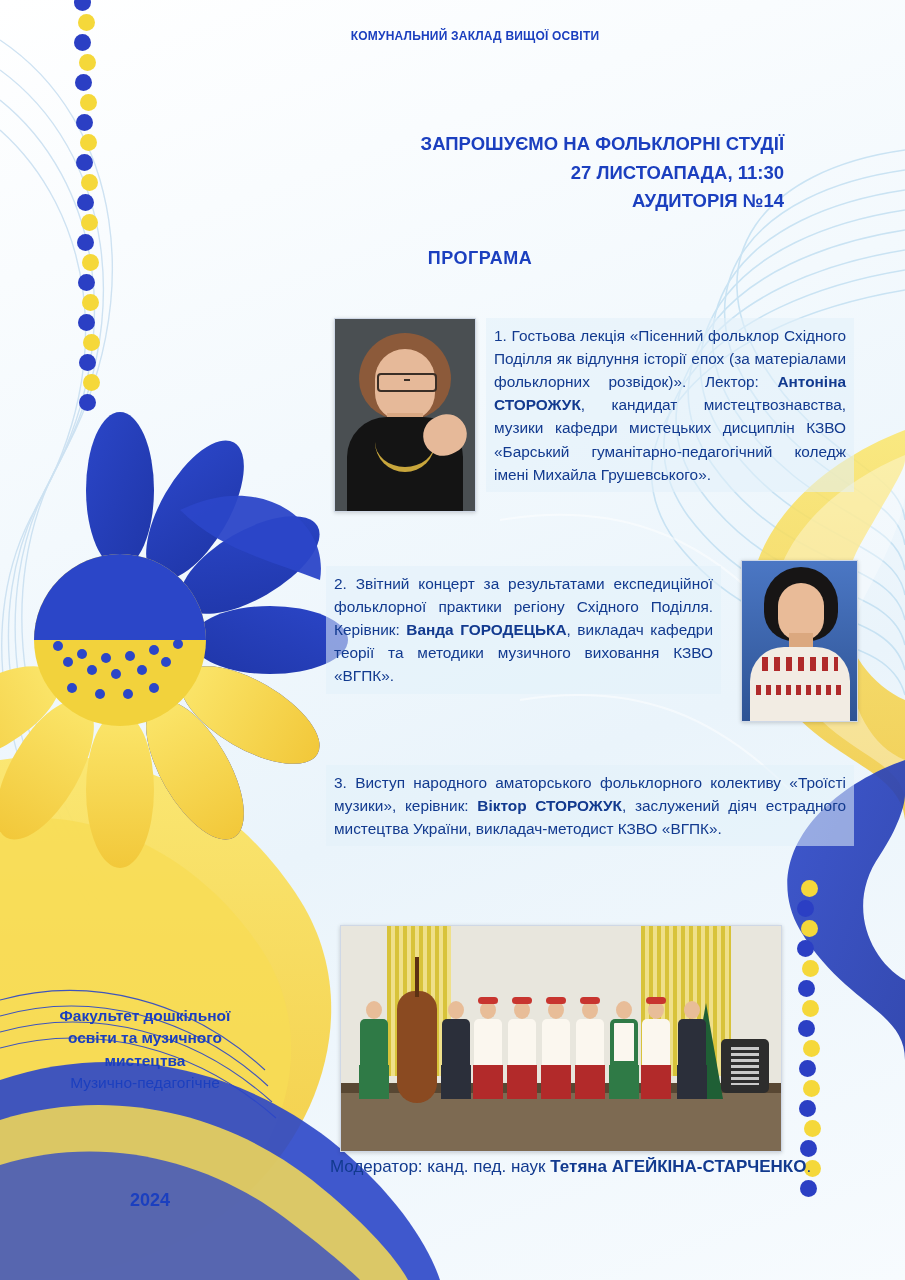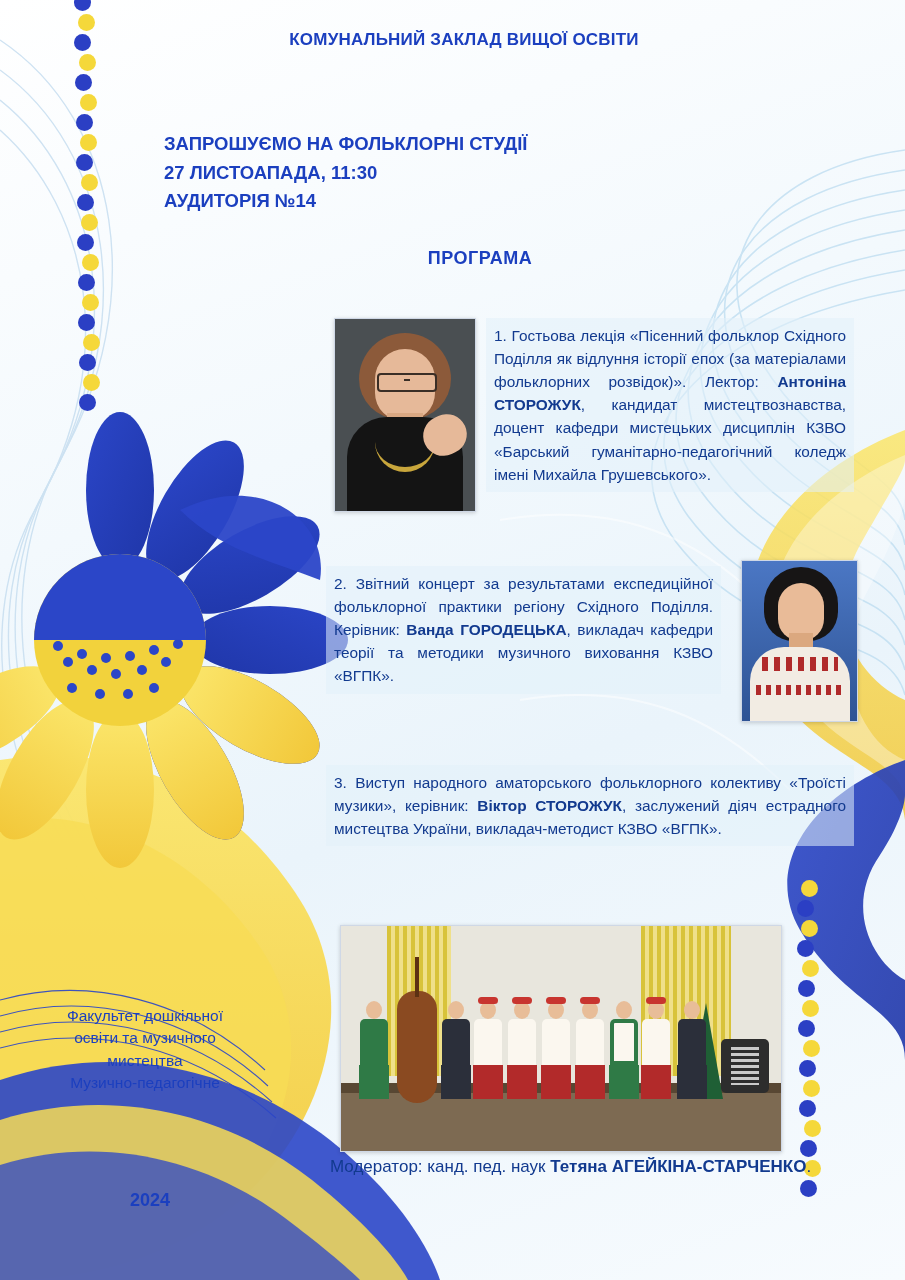--- a/index.html
+++ b/index.html
@@ -40,35 +40,35 @@
   .bead.yellow{ background: #f5d83a; }
 
   
   .content {
     position: relative;
     z-index: 5;
   }
   .head-block {
     position: absolute;
     top: 28px;
-    left: 134px;
+    left: 145px;
     width: 660px;
     text-align: center;
     color: #1b3fbf;
     font-weight: bold;
-    font-size: 17px;
+    font-size: 12px;
     line-height: 1.45;
     letter-spacing: .2px;
   }
   .invite-block {
     position: absolute;
     top: 130px;
-    left: 164px;
+    left: 184px;
     width: 600px;
-    text-align: left;
+    text-align: right;
     color: #1b3fbf;
     font-weight: bold;
     font-size: 18.5px;
     line-height: 1.55;
   }
   .program-title {
     position: absolute;
     top: 248px;
     left: 180px;
     width: 600px;
@@ -123,21 +123,21 @@
   .faculty {
     position: absolute;
     top: 1005px;
     left: 20px;
     width: 250px;
     text-align: center;
     color: #1b3fbf;
     font-size: 15.5px;
     line-height: 1.45;
   }
-  .faculty .strong { font-weight: normal; }
+  .faculty .strong { font-weight: bold; }
   .year {
     position: absolute;
     top: 1190px;
     left: 95px;
     width: 110px;
     text-align: center;
     color: #1b3fbf;
     font-weight: bold;
     font-size: 18px;
   }
@@ -349,21 +349,21 @@
       <div class="p1-hair"></div>
       <div class="p1-face"></div>
       <div class="p1-glass"></div>
       <div class="p1-neck"></div>
       <div class="p1-body"></div>
       <div class="p1-neck2"></div>
       <div class="p1-arm"></div>
 
     </div>
     <div class="item" id="item1">
-      <span>1. Гостьова лекція «Пісенний фольклор Східного Поділля як відлуння історії епох (за матеріалами фольклорних розвідок)». Лектор: </span><b>Антоніна СТОРОЖУК</b><span>, кандидат мистецтвознавства, доцент кафедри мистецьких дисциплін КЗВО «Барський гуманітарно-педагогічний коледж імені Михайла Грушевського».</span>
+      <span>1. Гостьова лекція «Пісенний фольклор Східного Поділля як відлуння історії епох (за матеріалами фольклорних розвідок)». Лектор: </span><b>Антоніна СТОРОЖУК</b><span>, кандидат мистецтвознавства, музики кафедри мистецьких дисциплін КЗВО «Барський гуманітарно-педагогічний коледж імені Михайла Грушевського».</span>
     </div>
 
     <div class="photo" id="photo2">
       <div class="p2-bg"></div>
       <div class="p2-hair"></div>
       <div class="p2-face"></div>
       <div class="p2-neck"></div>
       <div class="p2-body"></div>
       <div class="p2-emb"></div>
       <div class="p2-emb2"></div>

